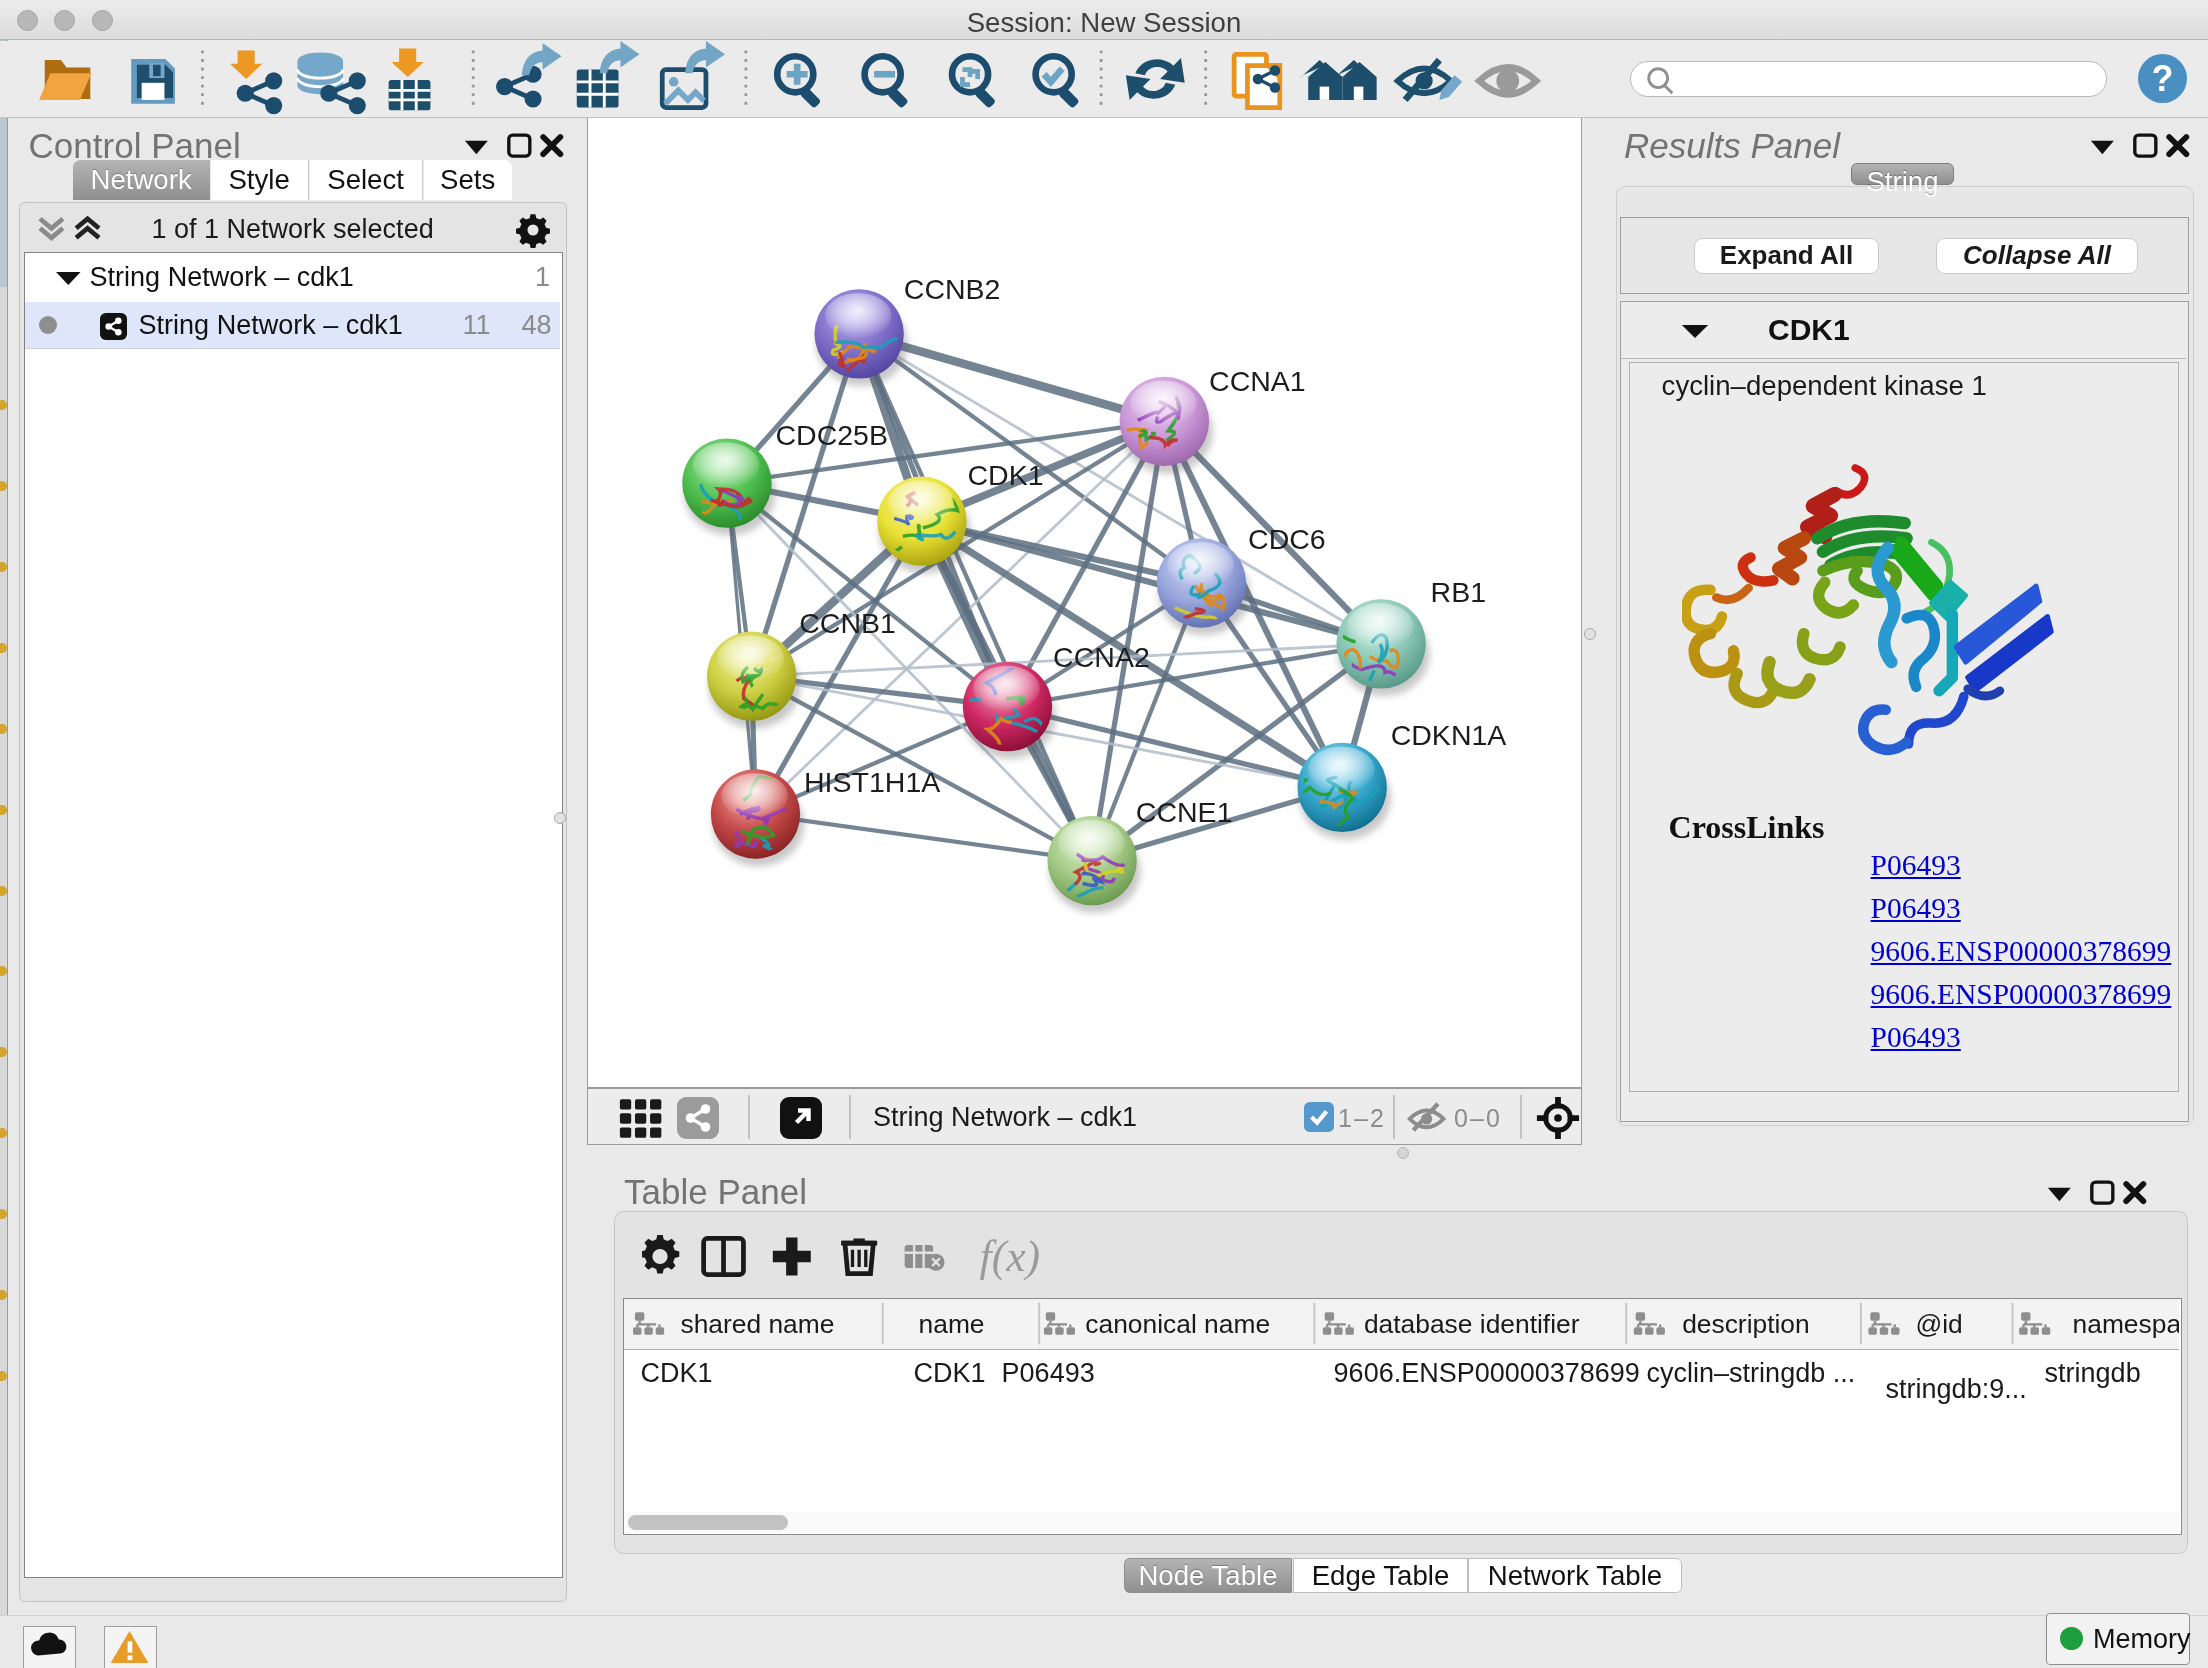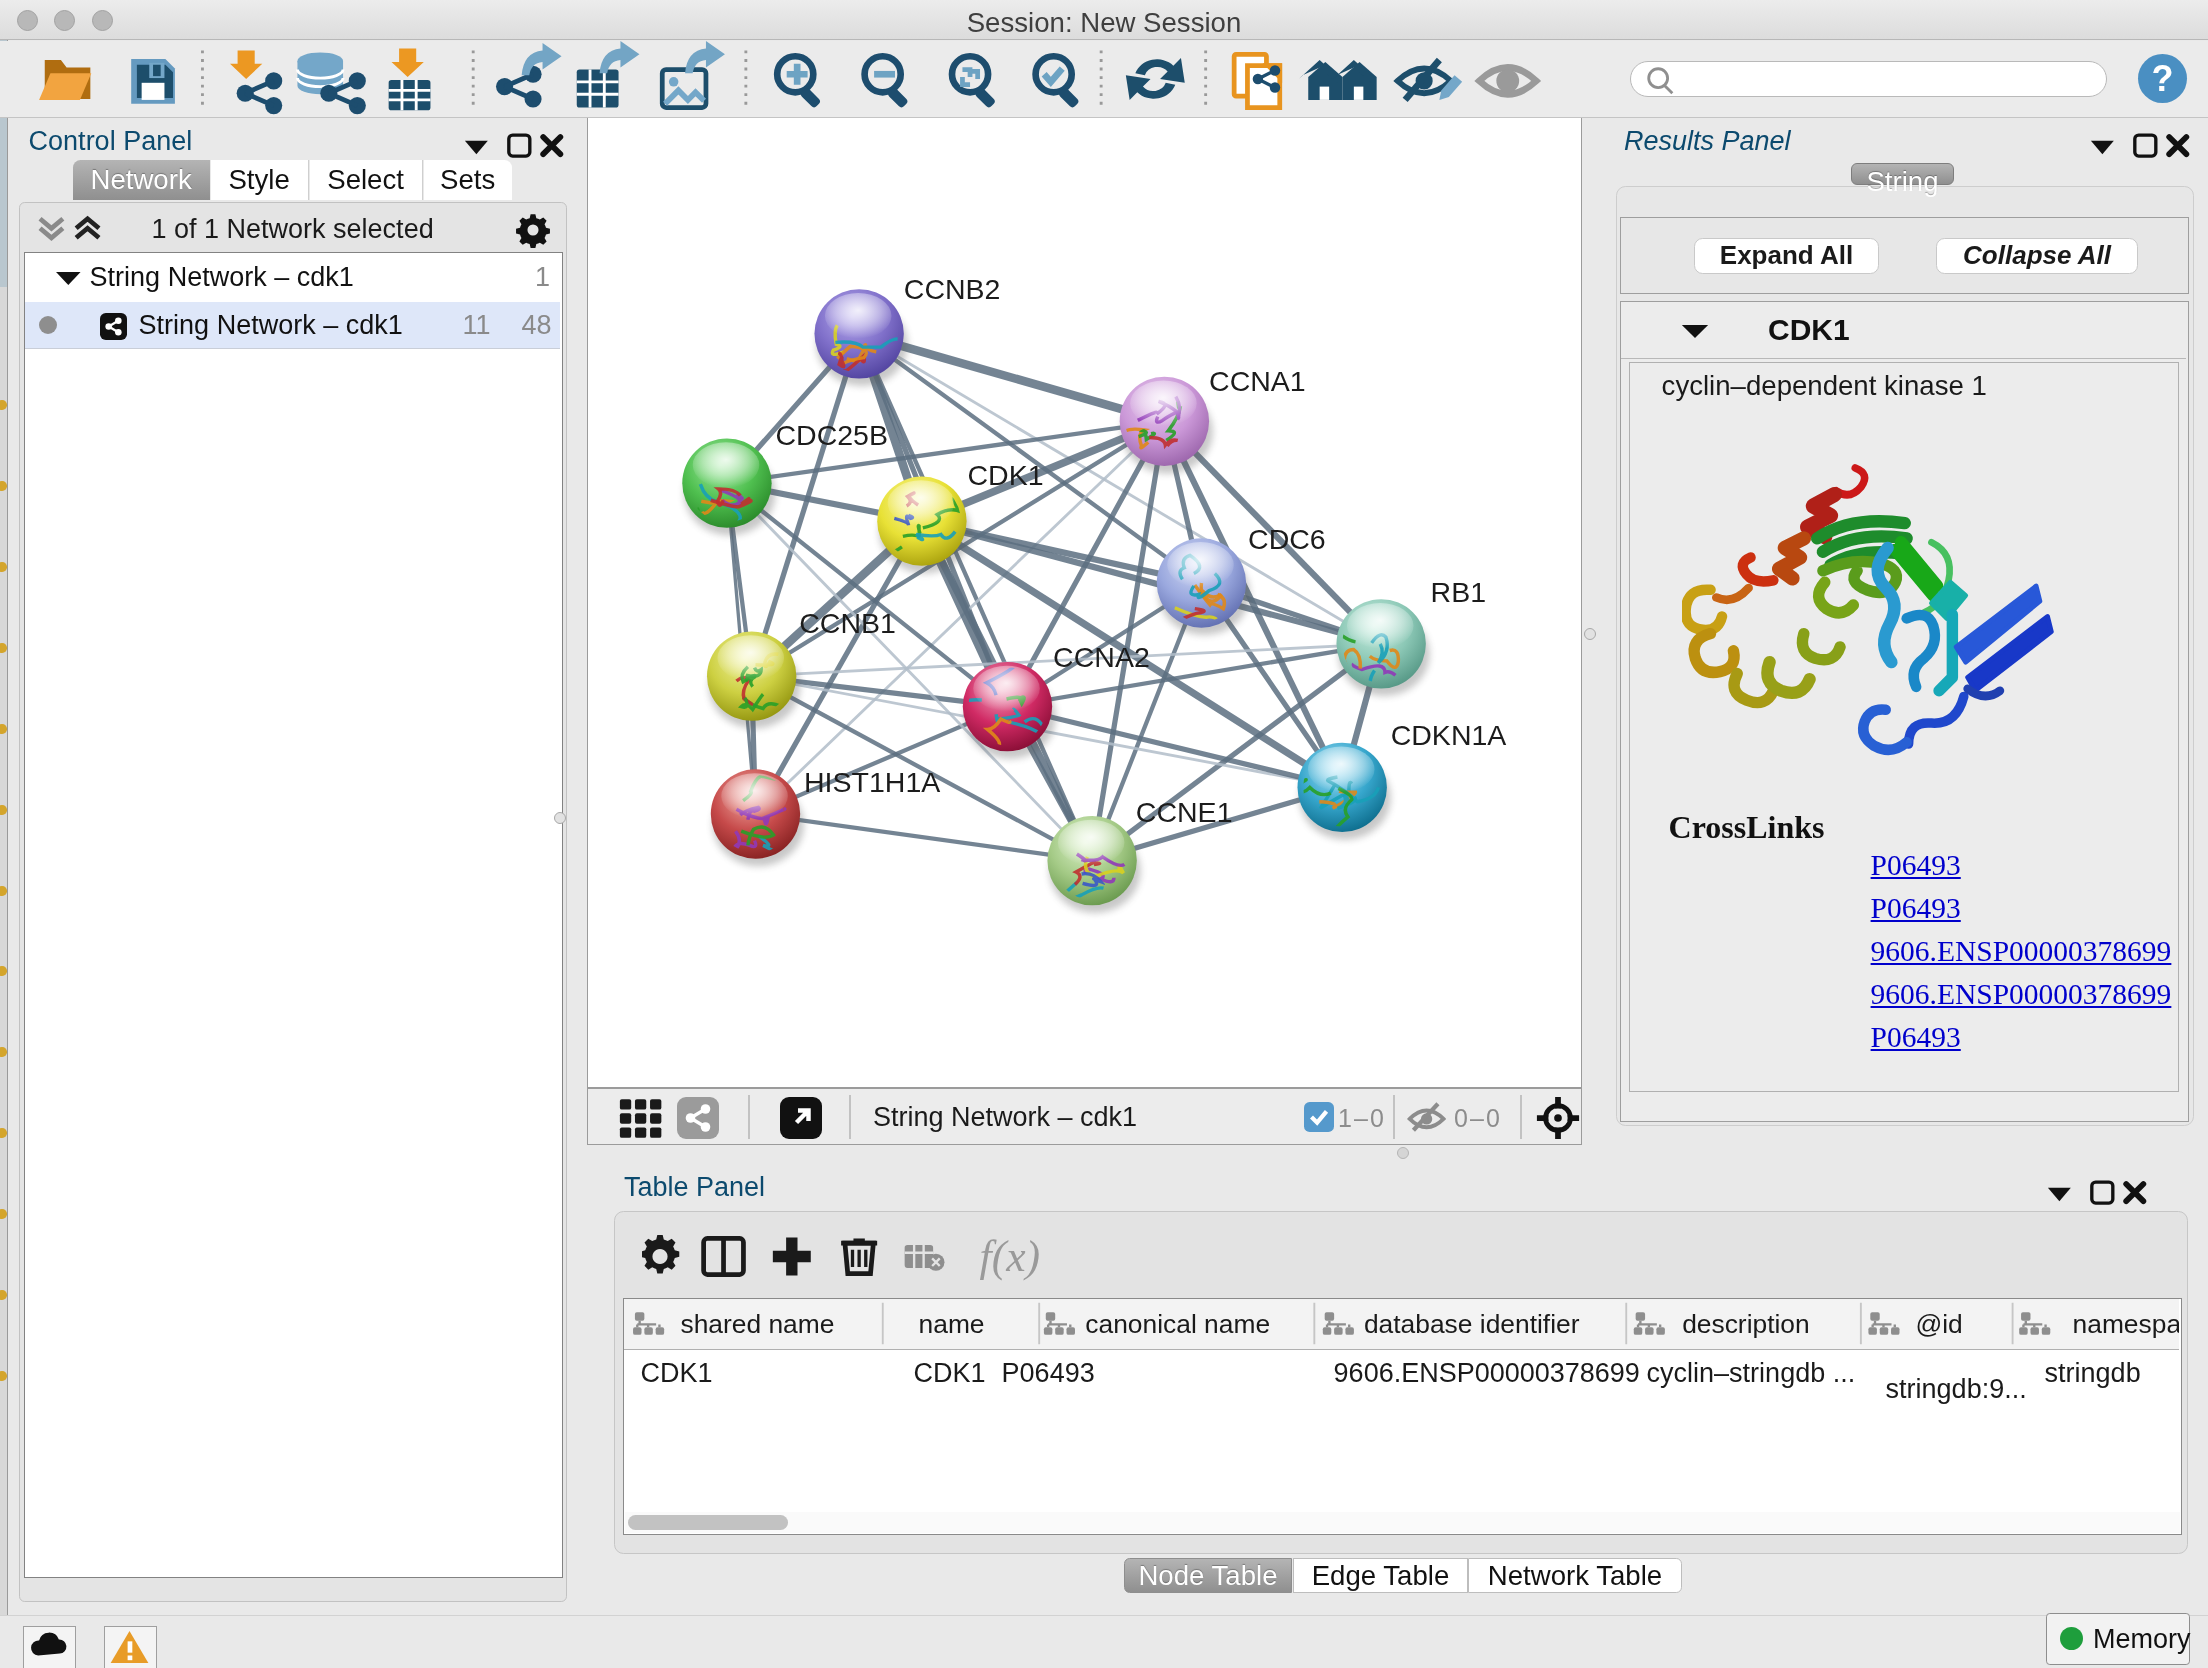--- a/index.html
+++ b/index.html
@@ -13,21 +13,21 @@
 #title { width:100%; text-align:center; top:6.7px; font-size:27.6px; font-weight:400; color:#3f3f3f; }
 .tl { top:9.5px; width:21px; height:21px; border-radius:50%; background:#b8b8b8; border:1px solid #a2a2a2; }
 
 
 #toolbar { left:0; top:41px; width:2208px; height:77px; background:#ebebeb; border-bottom:1px solid #c4c4c4; }
 
 
 #search { left:1630px; top:61px; width:477px; height:36px; background:#fff; border:1.9px solid #b9b9b9; border-radius:19px; }
 
 
-.ptitle { font-size:27px; color:#0c4a6e; }
+.ptitle { font-size:35px; color:#737373; }
 
 #cpanel { left:7.6px; top:118px; width:563px; height:1497px; background:#e9e9e9; }
 #netview { left:587px; top:118px; width:995px; height:970px; background:#ffffff; border:1px solid #9b9b9b; border-top:none; }
 #netbar { left:587px; top:1088px; width:995px; height:57px; background:#ececec; border:1px solid #9b9b9b; }
 #rpanel { left:1598px; top:118px; width:611px; height:1041px; background:#e9e9e9; }
 #tpanel { left:587px; top:1159px; width:1622px; height:455px; background:#e9e9e9; }
 
 
 .tabsel { background:linear-gradient(#b4b4b4,#8f8f8f); color:#fff; text-shadow:0 -1px 1px rgba(0,0,0,.3); }
 .tabwhite { background:#fff; color:#111; }
@@ -598,21 +598,21 @@
   <svg class="abs" style="left:192px;top:7.6px;" width="42" height="42" viewBox="0 0 28 28">
       <rect width="28" height="28" rx="6" fill="#111"></rect>
       <path d="M11,17 L19,9 M12,9 h7 v7" stroke="#fff" stroke-width="3" fill="none"></path>
     </svg>
   <div class="abs" style="left:261px;top:5.7px;width:1.9px;height:44px;background:#c2c2c2;"></div>
   <div class="abs" style="left:285px;top:13.3px;font-size:27px;color:#1a1a1a;">String Network – cdk1</div>
   <svg class="abs" style="left:716px;top:13.3px;" width="30" height="30" viewBox="0 0 32 32">
       <rect width="32" height="32" rx="6" fill="#5599cc"></rect>
       <path d="M8,16 l6,6 10,-12" stroke="#fff" stroke-width="4.5" fill="none"></path>
     </svg>
-  <div class="abs" style="left:750px;top:15px;font-size:25px;color:#8c8c8c;">1 – 0</div>
+  <div class="abs" style="left:750px;top:15px;font-size:25px;color:#8c8c8c;">1 – 2</div>
   <div class="abs" style="left:805px;top:5.7px;width:1.9px;height:44px;background:#c2c2c2;"></div>
   <svg class="abs" style="left:816px;top:11.4px;" width="49" height="34" viewBox="0 0 52 36">
       <path d="M6,20 q18,-18 36,0 q-18,18 -36,0 z" fill="none" stroke="#8c8c8c" stroke-width="4"></path>
       <circle cx="24" cy="20" r="6" fill="#8c8c8c"></circle>
       <path d="M10,32 l26,-28" stroke="#8c8c8c" stroke-width="4.5"></path>
     </svg>
   <div class="abs" style="left:866px;top:15px;font-size:25px;color:#8c8c8c;">0 – 0</div>
   <div class="abs" style="left:932px;top:5.7px;width:1.9px;height:44px;background:#c2c2c2;"></div>
   <svg class="abs" style="left:947px;top:5.7px;" width="46" height="46" viewBox="0 0 48 48">
       <g stroke="#111" fill="none">

